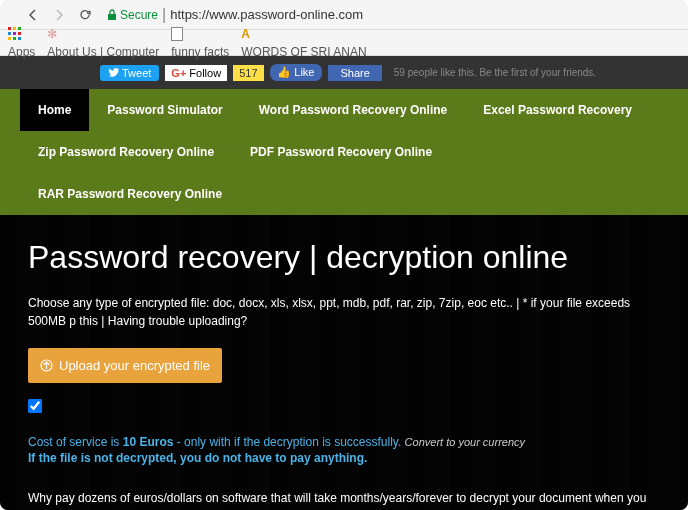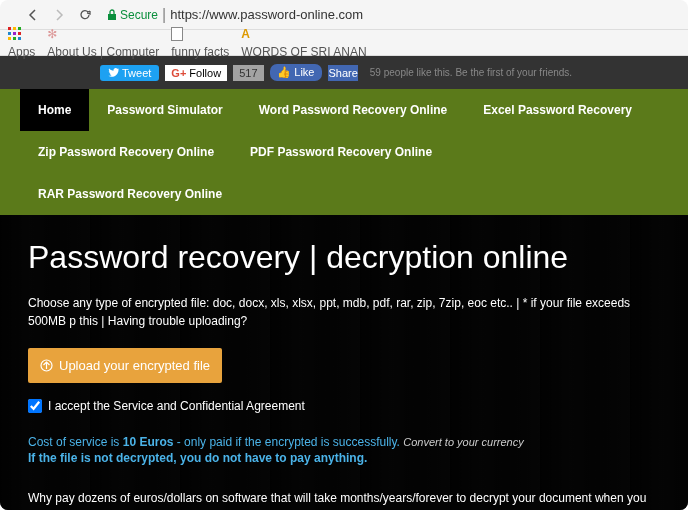--- a/index.html
+++ b/index.html
@@ -12,23 +12,23 @@
 .bookmarks-bar { height: 26px; background: #f5f5f5; display: flex; align-items: center; padding: 0 8px; gap: 12px; font-size: 12px; color: #555; border-bottom: 1px solid #ddd; }
 .bookmark-item { display: flex; align-items: flex-start; gap: 4px; cursor: pointer; flex-direction: column; }
 .apps-icon { width: 14px; height: 14px; display: grid; grid-template-columns: repeat(3,1fr); gap: 1px; }
 .apps-icon span { width: 3px; height: 3px; background: #555; }
 .apps-icon span:nth-child(1){background:#d22}.apps-icon span:nth-child(2){background:#fb0}.apps-icon span:nth-child(3){background:#2a2}.apps-icon span:nth-child(4){background:#28c}.apps-icon span:nth-child(5){background:#92c}.apps-icon span:nth-child(6){background:#d22}.apps-icon span:nth-child(7){background:#fb0}.apps-icon span:nth-child(8){background:#2a2}.apps-icon span:nth-child(9){background:#28c}
 .doc-icon { width: 12px; height: 14px; border: 1px solid #888; background: #fff; position: relative; }
 .social-bar { background: #333; padding: 8px 16px 8px 100px; display: flex; align-items: center; gap: 6px; }
 .tweet-btn { background: #1da1f2; color: #fff; font-size: 11px; padding: 2px 8px; border-radius: 3px; display: flex; align-items: center; gap: 3px; cursor: pointer; }
 .gplus-btn { background: #fff; padding: 2px 6px; font-size: 11px; display: flex; align-items: center; gap: 3px; cursor: pointer; }
 .gplus-icon { color: #dd4b39; font-weight: bold; }
-.count-badge { background: #a3a3a3; color: #333; font-size: 11px; padding: 2px 6px; }
+.count-badge { background: #fde047; color: #333; font-size: 11px; padding: 2px 6px; }
 .fb-like { background: #4267b2; color: #fff; font-size: 11px; padding: 2px 8px; cursor: pointer; border-radius: 7px; }
-.fb-share { background: #4267b2; color: #fff; font-size: 11px; padding: 2px 0; cursor: pointer; }
+.fb-share { background: #4267b2; color: #fff; font-size: 11px; padding: 2px 12px; cursor: pointer; }
 .social-text { color: #888; font-size: 10px; margin-left: 6px; }
 .nav-menu { background: #5b7a1a; display: flex; flex-wrap: wrap; padding: 0 20px; }
 .nav-item { color: #fff; font-size: 12px; font-weight: bold; padding: 14px 18px; cursor: pointer; }
 .nav-item.active { background: #000; }
 .content { background: linear-gradient(rgba(0,0,0,0.75),rgba(0,0,0,0.75)), repeating-linear-gradient(90deg, #050505 0px, #111 30px, #0a0a0a 60px, #151515 90px); background-size: cover; padding: 24px 28px; color: #fff; min-height: 340px; }
 .hero-title { font-size: 32px; font-weight: normal; margin-bottom: 18px; }
 .hero-sub { font-size: 12px; line-height: 1.5; margin-bottom: 18px; }
 .upload-btn { background: #e8a33d; color: #fff; border: none; padding: 10px 12px; font-size: 13px; cursor: pointer; display: inline-flex; align-items: center; gap: 6px; border-radius: 2px; }
 .checkbox-row { margin-top: 16px; display: flex; align-items: center; gap: 6px; font-size: 12px; }
 .checkbox-row input { width: 14px; height: 14px; }
@@ -134,20 +134,19 @@
   <p class="hero-sub">Choose any type of encrypted file: doc, docx, xls, xlsx, ppt, mdb, pdf, rar, zip, 7zip, eoc etc..   |   * if your file exceeds 500MB p this   |   Having trouble uploading?</p>
   <button class="upload-btn">
     <svg width="13" height="13" viewBox="0 0 13 13">
         <circle cx="6.5" cy="6.5" r="5.5" stroke="#fff" stroke-width="1.2" fill="none"></circle>
         <path d="M6.5 3 V10 M3.5 6 L6.5 3 L9.5 6" stroke="#fff" stroke-width="1.2" fill="none"></path>
       </svg>
     <span>Upload your encrypted file</span>
   </button>
   <div class="checkbox-row">
     <input type="checkbox" checked="" style="">
-    <span>I accept the Service and Confidential Agreement</span>
   </div>
   <p class="cost-line">
-    <span class="cost-blue">Cost of service is </span><strong class="cost-blue">10 Euros</strong><span class="cost-blue"> - only paid if the encrypted is successfully. </span><span class="cost-italic">Convert to your currency</span>
+    <span class="cost-blue">Cost of service is </span><strong class="cost-blue">10 Euros</strong><span class="cost-blue"> - only with if the decryption is successfully. </span><span class="cost-italic">Convert to your currency</span>
   </p>
   <p class="cost-line2">If the file is not decrypted, you do not have to pay anything.</p>
   <p class="bottom-text">Why pay dozens of euros/dollars on software that will take months/years/forever to decrypt your document when you can u expertise and server farms to quickly decrypt your file at a fraction of the cost, with no risk involved?</p>
 </div>
 
 </body></html>

